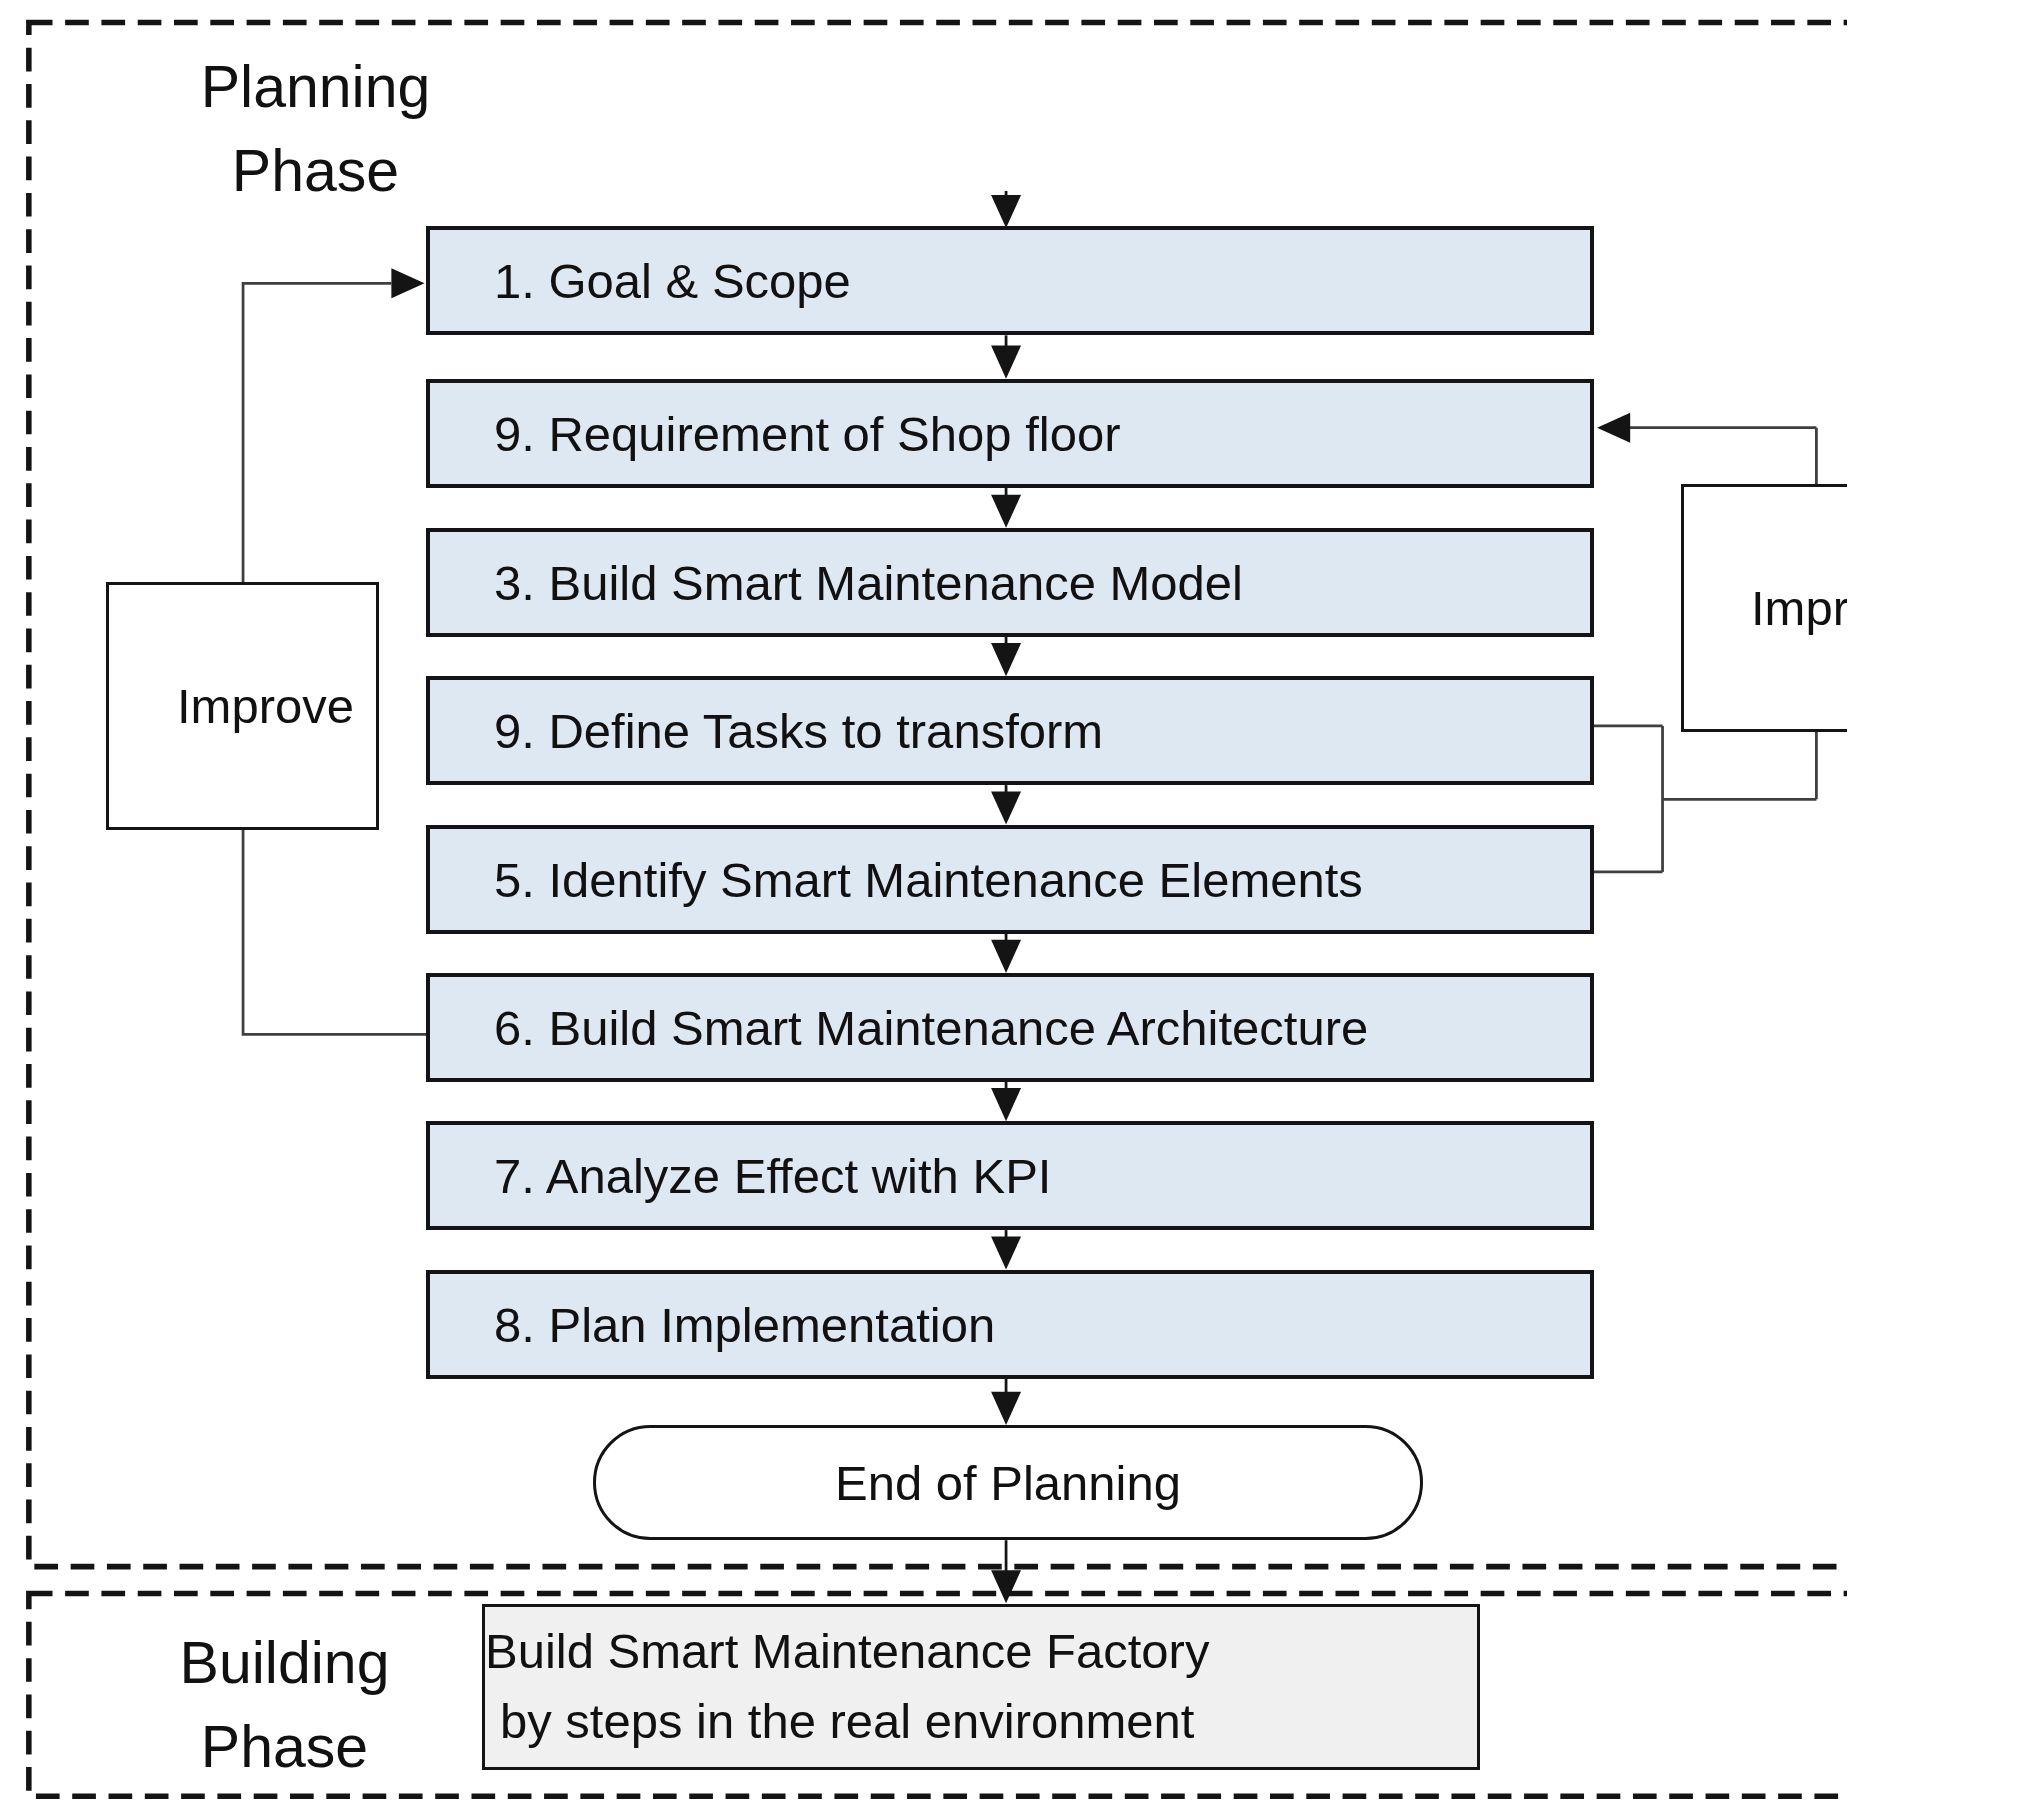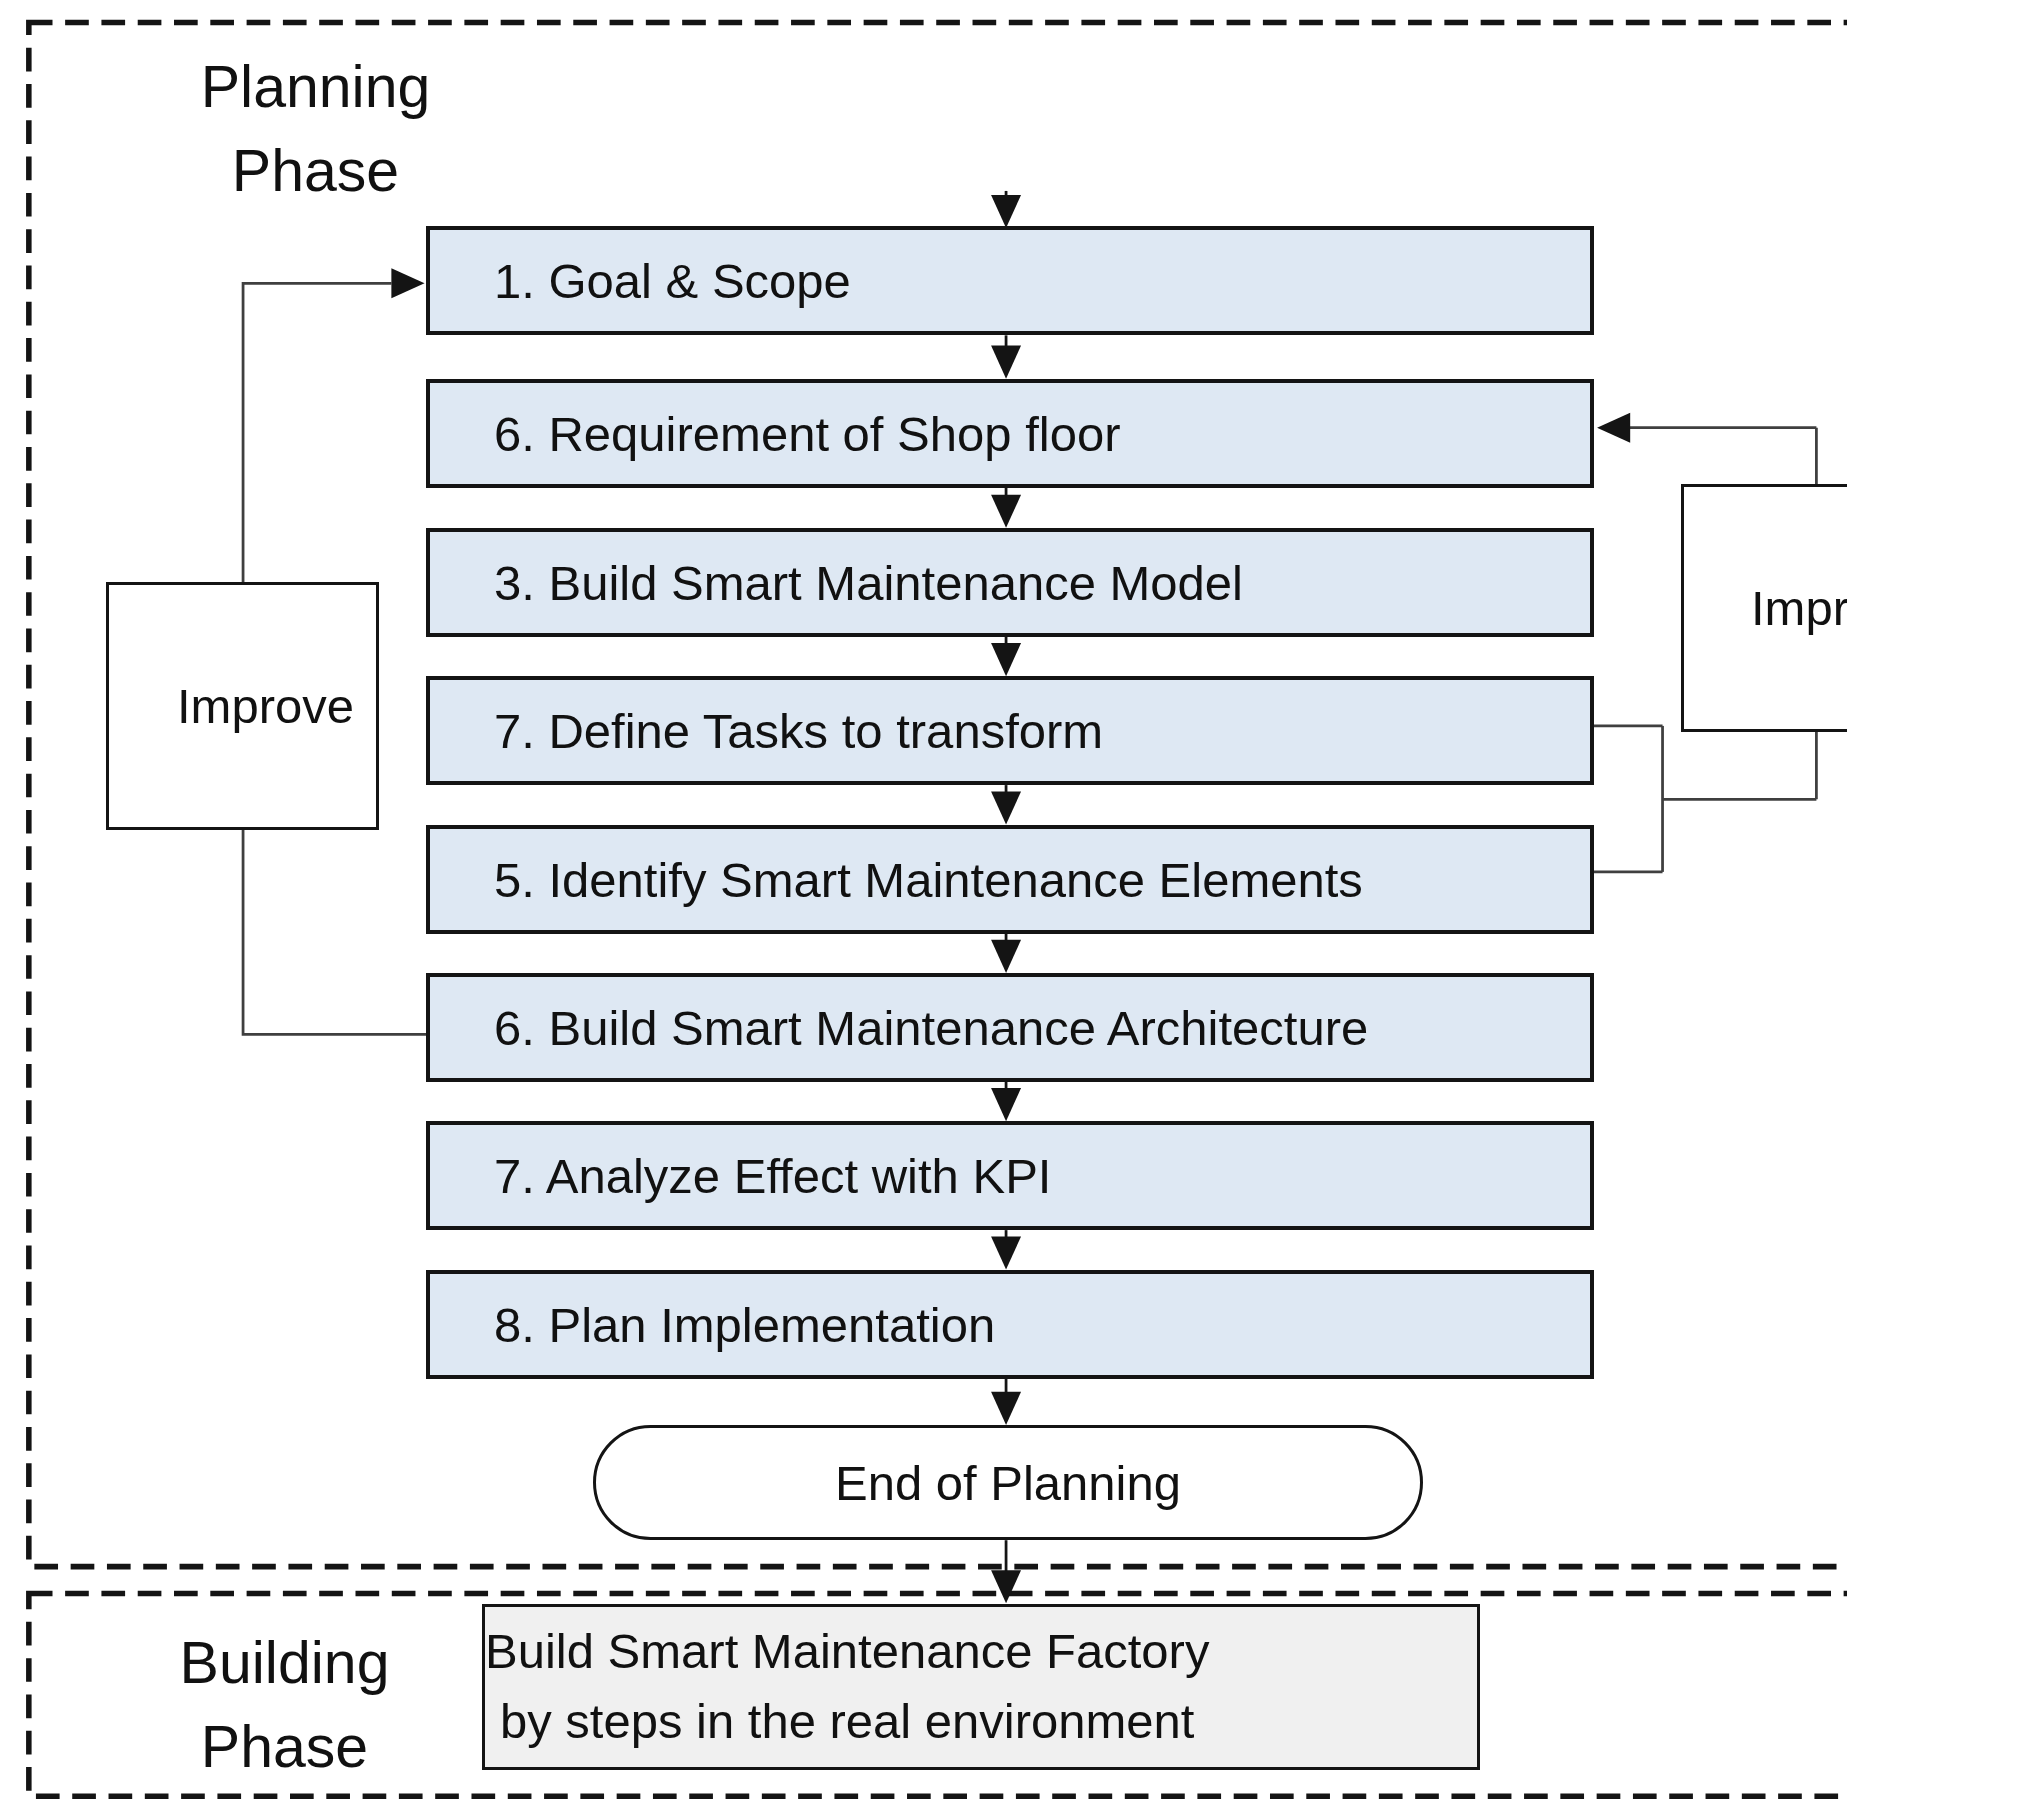--- a/index.html
+++ b/index.html
@@ -157,27 +157,27 @@
   <div class="phase-label" id="planning-label">Planning
 Phase</div>
   <div class="phase-label" id="building-label">Building
 Phase</div>
 
 
   <div class="node step" id="step-1">
     <span>1. Goal &amp; Scope</span>
   </div>
   <div class="node step" id="step-2">
-    <span>6. Requirement of Shop floor</span>
+    <span>9. Requirement of Shop floor</span>
   </div>
   <div class="node step" id="step-3">
     <span>3. Build Smart Maintenance Model</span>
   </div>
   <div class="node step" id="step-4">
-    <span>7. Define Tasks to transform</span>
+    <span>9. Define Tasks to transform</span>
   </div>
   <div class="node step" id="step-5">
     <span>5. Identify Smart Maintenance Elements</span>
   </div>
   <div class="node step" id="step-6">
     <span>6. Build Smart Maintenance Architecture</span>
   </div>
   <div class="node step" id="step-7">
     <span>7. Analyze Effect with KPI</span>
   </div>

